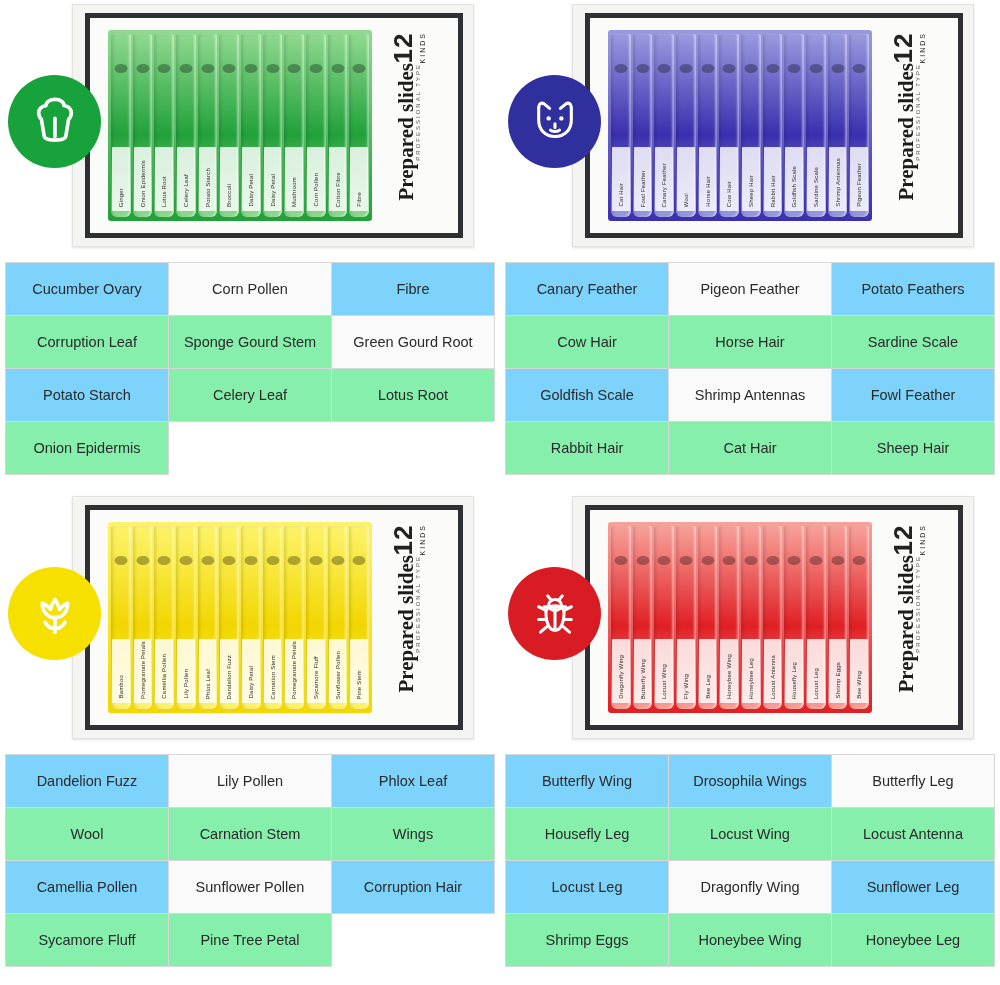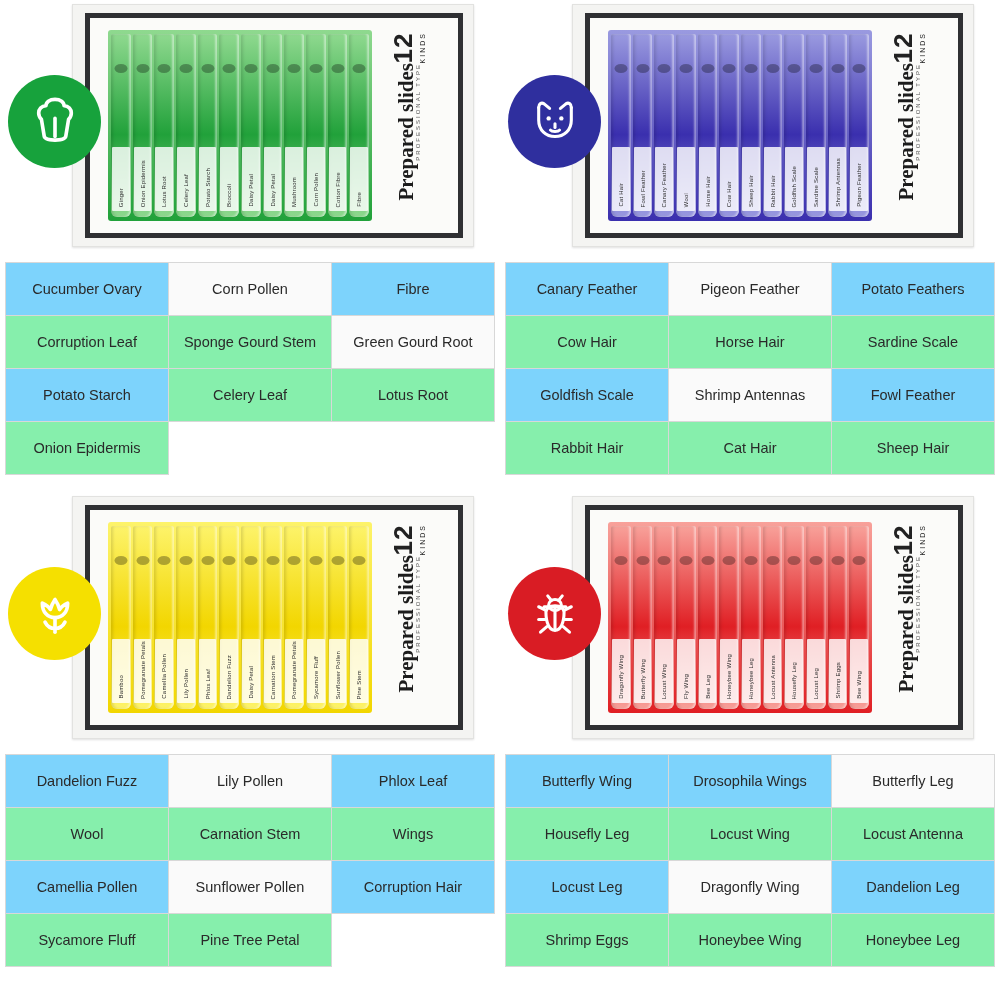--- a/index.html
+++ b/index.html
@@ -612,20 +612,20 @@
     </div>
     <div class="grid-table" id="table3">
         <div class="cell">Butterfly Wing</div>
         <div class="cell">Drosophila Wings</div>
         <div class="cell shade2">Butterfly Leg</div>
         <div class="cell shade">Housefly Leg</div>
         <div class="cell shade">Locust Wing</div>
         <div class="cell shade">Locust Antenna</div>
         <div class="cell">Locust Leg</div>
         <div class="cell shade2">Dragonfly Wing</div>
-        <div class="cell">Dandelion Leg</div>
+        <div class="cell">Sunflower Leg</div>
         <div class="cell shade">Shrimp Eggs</div>
         <div class="cell shade">Honeybee Wing</div>
         <div class="cell shade">Honeybee Leg</div>
       </div>
   </div>
 
 </div>
 
 </body></html>

